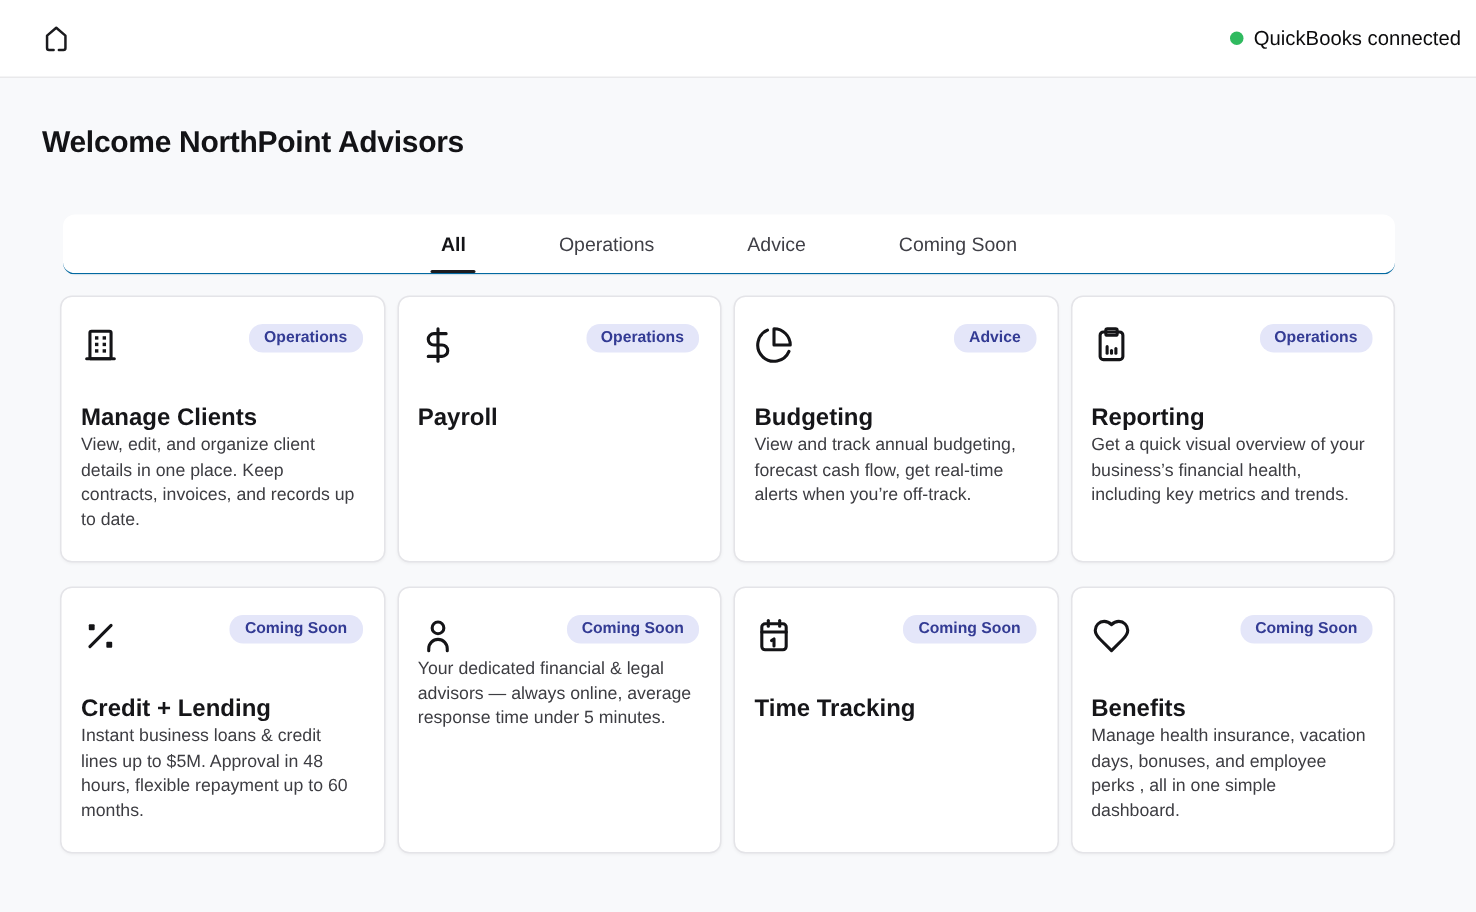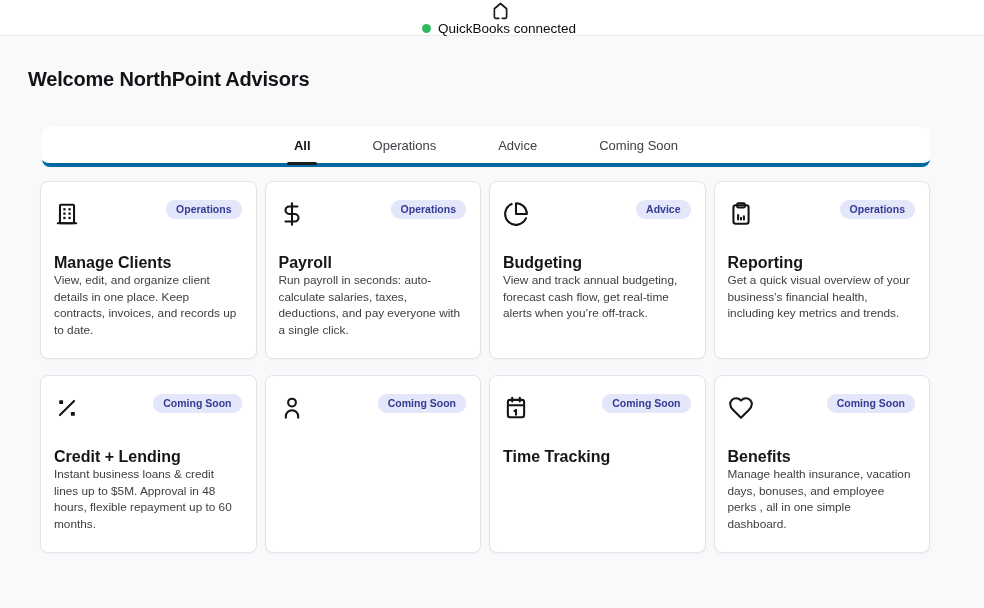--- a/index.html
+++ b/index.html
@@ -5,45 +5,44 @@
   * { margin:0; padding:0; box-sizing:border-box; }
   html,body { width:984px; height:608px; }
   body {
     font-family: "Liberation Sans", "DejaVu Sans", sans-serif;
     background:#f8f9fb;
     color:#18181b;
     overflow:hidden;
   }
   
   .topbar {
-    height:36px; background:#ffffff;
+    height:52px; background:#ffffff;
     border-bottom:1px solid #e9e9eb;
     display:flex; align-items:center; justify-content:space-between;
     padding:0 8px 0 24px;
-    flex-direction:column;
   }
   .home-btn {
     width:26px; height:26px; border:none; background:transparent;
     display:flex; align-items:center; justify-content:center; cursor:pointer;
   }
   .qb-status { display:flex; align-items:center; gap:7px; font-size:13.5px; color:#0b0b0c; padding-right:2px; }
   .qb-dot { width:9px; height:9px; border-radius:50%; background:#2fba5f; }
 
   
   h1.page-title {
     margin:32px 0 0 28px;
     font-size:20px; font-weight:700; letter-spacing:-0.2px; color:#131316;
   }
 
   
   .tabs-panel {
     margin:36px 54px 0 42px;
     height:40px; background:#ffffff;
     border-radius:8px;
-    border-bottom:4px solid #0369a1;
+    border-bottom:1px solid #0369a1;
     box-shadow:0 1px 1px rgba(0,0,0,0.02);
     display:flex; align-items:center; justify-content:center; gap:58px;
   }
   .tab {
     position:relative; font-size:13px; color:#3f3f46;
     background:none; border:none; cursor:pointer; padding:4px 2px;
     font-family:inherit;
   }
   .tab.active { font-weight:700; color:#141417; }
   .tab.active::after {
@@ -133,21 +132,20 @@
     <div class="card-top">
       <span class="card-icon">
         <svg width="26" height="26" viewBox="0 0 24 24" fill="none" stroke="#141417" stroke-width="1.9" stroke-linecap="round" stroke-linejoin="round">
           <line x1="12" y1="2" x2="12" y2="22"></line>
           <path d="M17 5H9.5a3.5 3.5 0 0 0 0 7h5a3.5 3.5 0 0 1 0 7H6"></path>
         </svg>
       </span>
       <span class="badge">Operations</span>
     </div>
     <h2 class="card-title">Payroll</h2>
-    <p class="card-desc">Run payroll in seconds: auto-calculate salaries, taxes, deductions, and pay everyone with a single click.</p>
   </article>
 
   <article class="card">
     <div class="card-top">
       <span class="card-icon">
         <svg width="26" height="26" viewBox="0 0 24 24" fill="none" stroke="#141417" stroke-width="1.9" stroke-linecap="round" stroke-linejoin="round">
           <path d="M21.21 15.89A10 10 0 1 1 8 2.83"></path>
           <path d="M22 12A10 10 0 0 0 12 2v10z"></path>
         </svg>
       </span>
@@ -194,20 +192,21 @@
   <article class="card">
     <div class="card-top">
       <span class="card-icon">
         <svg width="26" height="26" viewBox="0 0 24 24" fill="none" stroke="#141417" stroke-width="1.9" stroke-linecap="round" stroke-linejoin="round">
           <circle cx="12" cy="7" r="3.6"></circle>
           <path d="M6.3 21v-1.2a5.7 5.7 0 0 1 11.4 0V21"></path>
         </svg>
       </span>
       <span class="badge">Coming Soon</span>
     </div>
+    <p class="card-desc">Your dedicated financial &amp; legal advisors — always online, average response time under 5 minutes.</p>
   </article>
 
   <article class="card">
     <div class="card-top">
       <span class="card-icon">
         <svg width="26" height="26" viewBox="0 0 24 24" fill="none" stroke="#141417" stroke-width="1.9" stroke-linecap="round" stroke-linejoin="round">
           <rect x="4.5" y="4.5" width="15" height="16" rx="2"></rect>
           <line x1="8.5" y1="2.5" x2="8.5" y2="6"></line>
           <line x1="15.5" y1="2.5" x2="15.5" y2="6"></line>
           <line x1="4.5" y1="9.5" x2="19.5" y2="9.5"></line>

